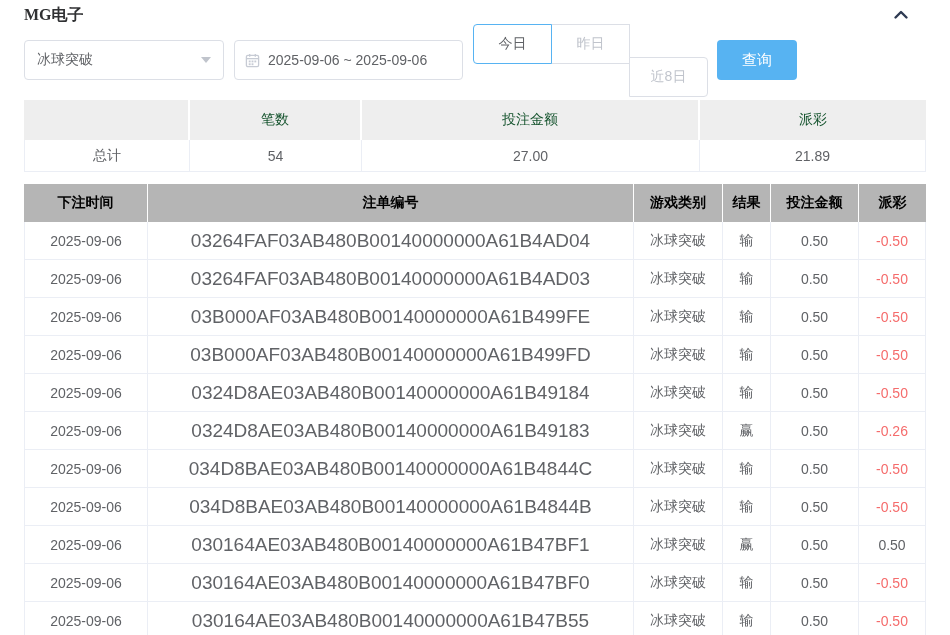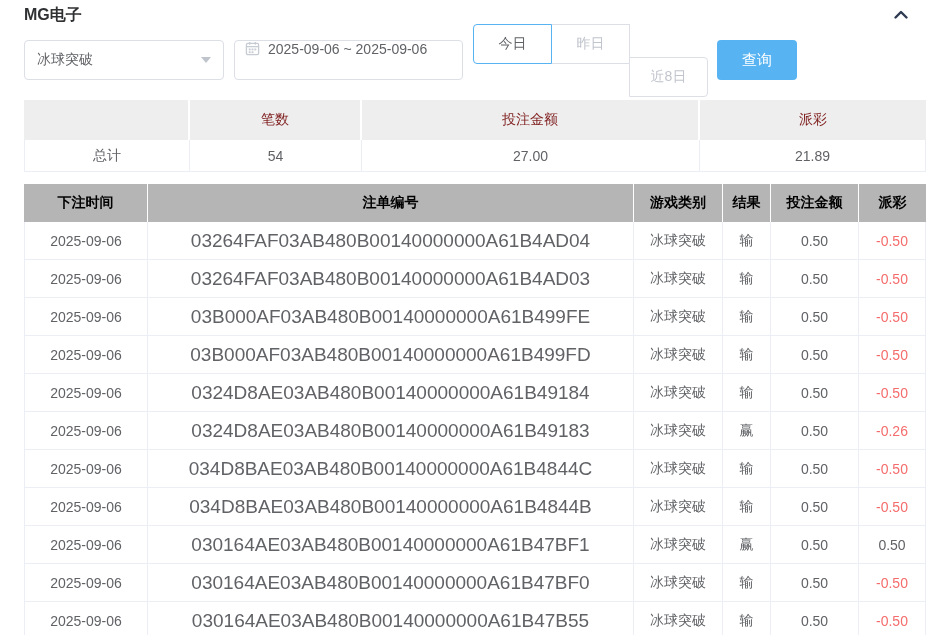--- a/index.html
+++ b/index.html
@@ -12,45 +12,45 @@
     --line:#ebeef5;
     --ctl-border:#dcdfe6;
     --muted:#c0c4cc;
   }
   *{margin:0;padding:0;box-sizing:border-box;}
   html,body{width:950px;height:635px;overflow:hidden;background:#fff;
     font-family:"Liberation Sans","DejaVu Sans",sans-serif;color:var(--text);}
   .page{width:950px;height:635px;padding:0 24px;overflow:hidden;}
 
   
-  .panel-header{display:flex;justify-content:space-between;align-items:center;height:30px;}
+  .panel-header{display:flex;justify-content:space-between;align-items:center;height:30px;font-family:Liberation Serif, serif;}
   .panel-title{font-size:16px;font-weight:bold;color:var(--title);}
   .collapse-btn{width:22px;height:22px;margin-right:14px;display:flex;align-items:center;justify-content:center;cursor:pointer;background:none;border:none;}
 
   
   .controls{display:flex;align-items:center;margin-top:10px;height:40px;}
   .select-box{width:200px;height:40px;border:1px solid var(--ctl-border);border-radius:4px;
     display:flex;align-items:center;justify-content:space-between;padding:0 12px;font-size:14px;cursor:pointer;background:#fff;}
   .caret-down{width:0;height:0;border-left:5px solid transparent;border-right:5px solid transparent;border-top:6px solid var(--muted);}
   .date-box{width:229px;height:40px;border:1px solid var(--ctl-border);border-radius:4px;margin-left:10px;
-    display:flex;align-items:flex-start;padding:0 10px;font-size:14px;cursor:pointer;background:#fff;}
+    display:flex;align-items:center;padding:0 10px;font-size:14px;cursor:pointer;background:#fff;}
   .date-box .cal{margin-right:8px;display:flex;}
   .btn-group{display:flex;margin-left:10px;}
   .qbtn{width:79px;height:40px;background:#fff;border:1px solid var(--ctl-border);font-size:14px;color:var(--muted);
     margin-left:-1px;cursor:pointer;font-family:inherit;}
   .qbtn:first-child{border-radius:4px 0 0 4px;margin-left:0;}
   .qbtn:last-child{border-radius:0 4px 4px 0;margin-top:33px;}
   .qbtn.active{border-color:var(--accent);color:var(--text);position:relative;z-index:1;}
   .search-btn{width:80px;height:40px;margin-left:9px;background:var(--accent);color:#fff;border:none;border-radius:4px;
     font-size:15px;cursor:pointer;font-family:Liberation Sans, sans-serif;}
 
   
   table{border-collapse:separate;border-spacing:0;width:902px;table-layout:fixed;font-size:14px;}
   .summary-table{margin-top:20px;}
-  .summary-table th{height:40px;background:var(--sum-gray);font-weight:normal;color:#7f1d1d;border-right:2px solid #fff;}
+  .summary-table th{height:40px;background:var(--sum-gray);font-weight:normal;color:#14532d;border-right:2px solid #fff;}
   .summary-table th:last-child{border-right:none;}
   .summary-table td{height:32px;text-align:center;border-bottom:1px solid var(--line);border-right:1px solid var(--line);margin-left:44px;}
   .summary-table td:first-child{border-left:1px solid var(--line);}
 
   .bet-table{margin-top:12px;}
   .bet-table th{height:38px;background:var(--th-gray);color:#000000;font-weight:bold;border-right:1px solid #fff;}
   .bet-table th:last-child{border-right:none;}
   .bet-table td{height:38px;text-align:center;border-bottom:1px solid var(--line);border-right:1px solid var(--line);color:var(--text);}
   .bet-table td:first-child{border-left:1px solid var(--line);}
   .bet-table td.id-cell{font-size:19px;}

